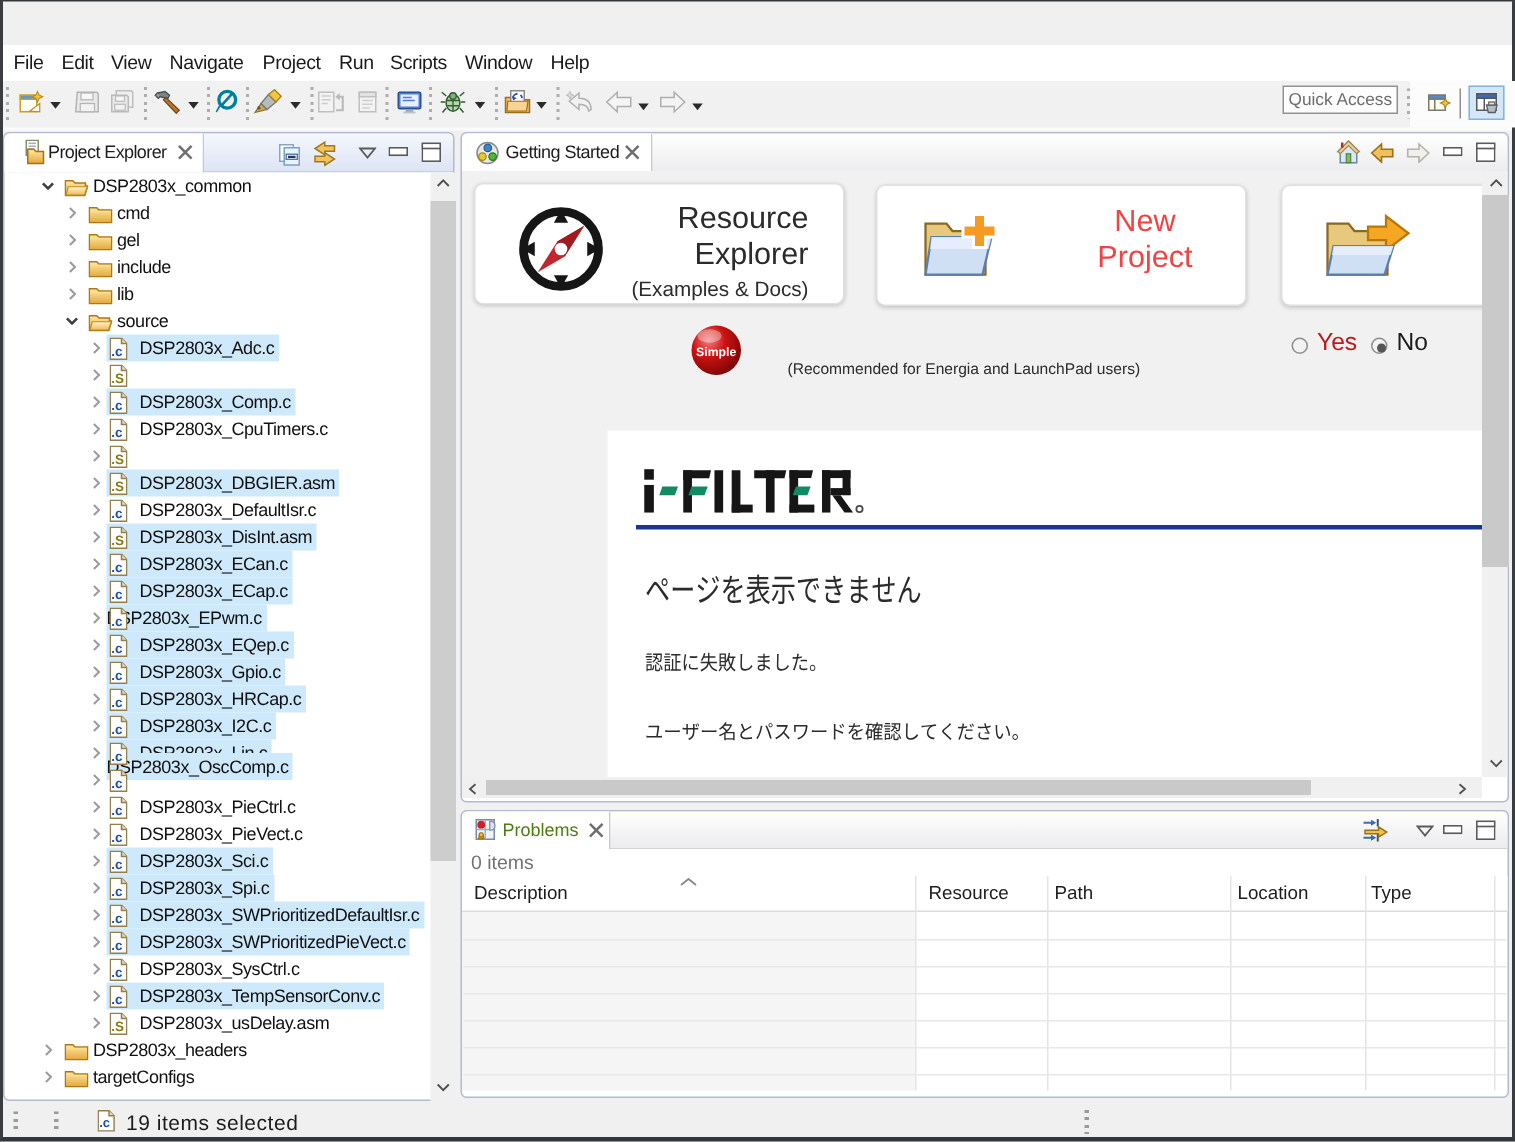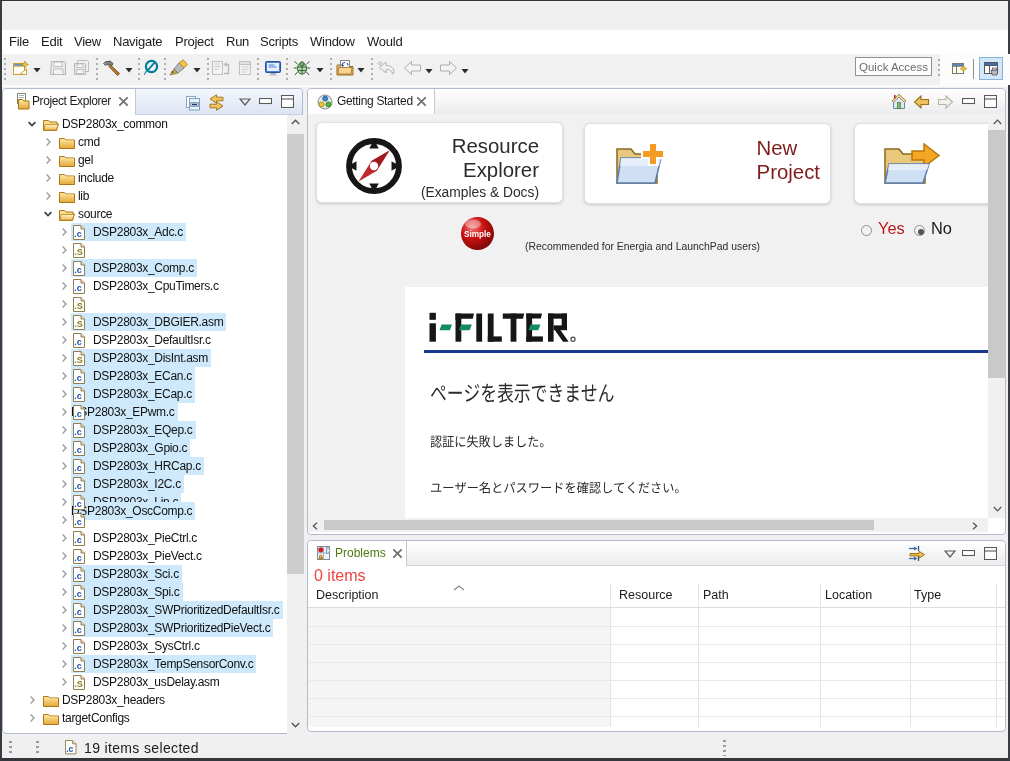--- a/index.html
+++ b/index.html
@@ -48,21 +48,21 @@
 <div class="win">
 <div class="menubar">
       <span style="position:absolute;left:7px;top:0;line-height:23px;letter-spacing:-0.25px">File</span>
       <span style="position:absolute;left:39px;top:0;line-height:23px;letter-spacing:-0.25px">Edit</span>
       <span style="position:absolute;left:72px;top:0;line-height:23px;letter-spacing:-0.25px">View</span>
       <span style="position:absolute;left:111px;top:0;line-height:23px;letter-spacing:-0.25px">Navigate</span>
       <span style="position:absolute;left:173px;top:0;line-height:23px;letter-spacing:-0.25px">Project</span>
       <span style="position:absolute;left:224px;top:0;line-height:23px;letter-spacing:-0.25px">Run</span>
       <span style="position:absolute;left:258px;top:0;line-height:23px;letter-spacing:-0.25px">Scripts</span>
       <span style="position:absolute;left:308px;top:0;line-height:23px;letter-spacing:-0.25px">Window</span>
-      <span style="position:absolute;left:365px;top:0;line-height:23px;letter-spacing:-0.25px">Would</span>
+      <span style="position:absolute;left:365px;top:0;line-height:23px;letter-spacing:-0.25px">Help</span>
     </div>
 <div class="toolbar"></div>
     <div style="position:absolute;left:938px;top:53px;width:70px;height:31px;background:#fcfcfc"></div>
 <div style="position:absolute;left:2px;top:57px;width:2px;height:24px;background-image:repeating-linear-gradient(#adadad 0 2px,transparent 2px 5px)"></div>
 <svg style="position:absolute;left:10px;top:59px" width="18" height="17" viewBox="0 0 18 17">
 <path d="M1.5 3.5 h11 v11 h-11 z" fill="#fffef4" stroke="#c8a028"></path>
       <path d="M1.5 3.5 h11 v2.6 h-11 z" fill="#5b9bd5" stroke="#c8a028"></path>
 <path d="M8 14 L14.5 9 L14.5 14.5 Z" fill="#fff" stroke="#b89020" stroke-width="0.8"></path>
 <path d="M13 1 l1.1 2.4 2.4 1.1 -2.4 1.1 -1.1 2.4 -1.1 -2.4 -2.4 -1.1 2.4 -1.1 Z" fill="#f3c13a" stroke="#b88a18" stroke-width="0.7"></path>
     </svg>
@@ -518,21 +518,21 @@
             <div style="font-size:13.8px;line-height:15px;margin-top:3px">(Examples &amp; Docs)</div>
           </div>
         </div>
 <div style="position:absolute;left:276px;top:9px;width:247px;height:81px;background:#fff;border:1px solid #e0e0e0;border-radius:6px;box-shadow:0 1px 3px rgba(0,0,0,0.18)">
           <svg style="position:absolute;left:26px;top:17px" width="60" height="49" viewBox="0 0 60 49">
 <path d="M6 8 L20 8 L24 13 L46 13 L46 42 L6 42 Z" fill="#e8c87c" stroke="#8a6820" stroke-width="1.5"></path>
 <path d="M10 17 L50 17 L44 42 L6 42 Z" fill="#cfe0f5" stroke="#5a7eb0" stroke-width="1.5"></path>
 <path d="M10 17 L50 17 L48 25 L9 25 Z" fill="#e7f0fb" opacity="0.9"></path>
 <path d="M38 2 h8 v7 h7 v8 h-7 v7 h-8 v-7 h-7 v-8 h7 Z" fill="#f59a23" stroke="#fff" stroke-width="2"></path>
 </svg>
-          <div style="position:absolute;right:10px;top:13px;text-align:left;color:#7f1d1d">
+          <div style="position:absolute;right:35px;top:13px;text-align:center;color:#ef4444">
             <div style="font-size:20.4px;line-height:23.5px">New<br>Project</div>
           </div>
         </div>
 <div style="position:absolute;left:546px;top:9px;width:247px;height:81px;background:#fff;border:1px solid #e0e0e0;border-radius:6px;box-shadow:0 1px 3px rgba(0,0,0,0.18)">
           <svg style="position:absolute;left:24px;top:16px" width="62" height="50" viewBox="0 0 62 50">
 <path d="M6 9 L20 9 L24 14 L46 14 L46 43 L6 43 Z" fill="#e8c87c" stroke="#8a6820" stroke-width="1.5"></path>
 <path d="M33 11 L45 11 L45 4 L60 15.5 L45 27 L45 20 L33 20 Z" fill="#f5a623" stroke="#b87708" stroke-width="1.5"></path>
 <path d="M10 24 L50 24 L44 43 L6 43 Z" fill="#cfe0f5" stroke="#5a7eb0" stroke-width="1.5"></path>
 <path d="M10 24 L50 24 L48 30 L9 30 Z" fill="#e7f0fb" opacity="0.9"></path>
 </svg>
@@ -643,21 +643,21 @@
         <path d="M1 1 L11 1 L6 7 Z" fill="none" stroke="#5a5a5a" stroke-width="1.2"></path>
       </svg>
 <svg style="position:absolute;left:654px;top:9px" width="13" height="7">
         <rect x="0.5" y="0.5" width="12" height="5" fill="#fff" stroke="#5a5a5a" stroke-width="1.1"></rect>
       </svg>
 <svg style="position:absolute;left:676px;top:6px" width="13" height="13">
         <rect x="0.5" y="0.5" width="12" height="12" fill="#fff" stroke="#5a5a5a" stroke-width="1.1"></rect>
         <rect x="0.5" y="0.5" width="12" height="3.5" fill="#fff" stroke="#5a5a5a" stroke-width="1.1"></rect>
       </svg>
 
-  <div style="position:absolute;left:6px;top:26px;font-size:16px;color:#ef4444">0 items</div>
+  <div style="position:absolute;left:6px;top:26px;font-size:13px;color:#737373">0 items</div>
 <div style="position:absolute;left:0px;top:43px;width:697px;height:24px;background:#fff;border-bottom:1px solid #dcdcdc"></div>
 <div style="position:absolute;left:8px;top:47px;font-size:12.5px;color:#1c1c1c">Description</div>
 <div style="position:absolute;left:311px;top:47px;font-size:12.5px;color:#1c1c1c">Resource</div>
 <div style="position:absolute;left:395px;top:47px;font-size:12.5px;color:#1c1c1c">Path</div>
 <div style="position:absolute;left:517px;top:47px;font-size:12.5px;color:#1c1c1c">Location</div>
 <div style="position:absolute;left:606px;top:47px;font-size:12.5px;color:#1c1c1c">Type</div>
 <svg style="position:absolute;left:145px;top:44px" width="12" height="6">
         <path d="M1 5 L6 1 L11 5" stroke="#888" fill="none" stroke-width="1.2"></path>
       </svg>
 <div style="position:absolute;left:0px;top:67px;width:302px;height:119px;background:#f5f5f6"></div>

